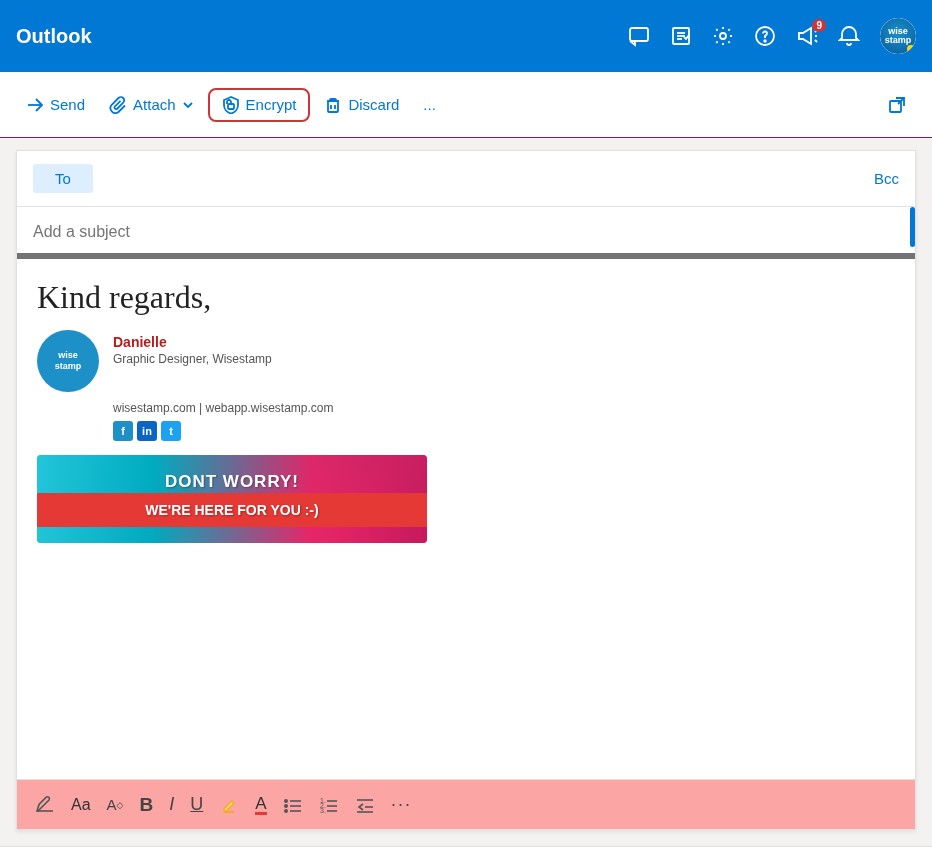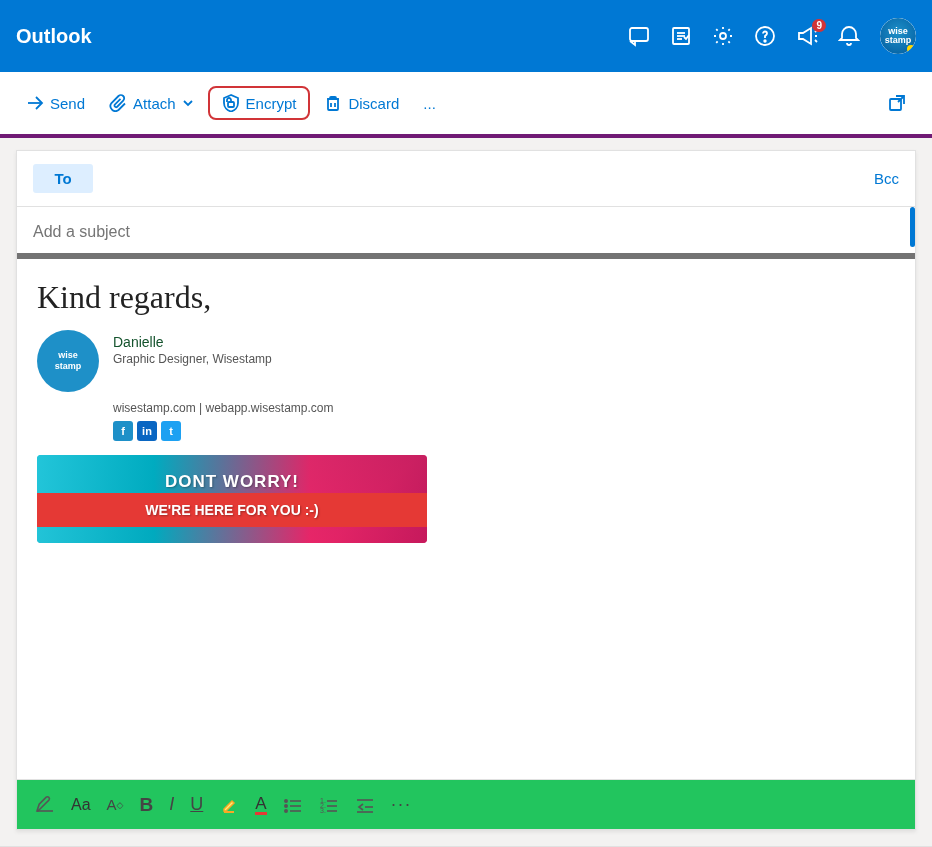--- a/index.html
+++ b/index.html
@@ -84,21 +84,21 @@
       border-radius: 50%;
     }
 
     
     .toolbar {
       background: white;
       height: 66px;
       display: flex;
       align-items: center;
       padding: 0 16px;
-      border-bottom: 4px solid #701a75;
+      border-bottom: 1px solid #701a75;
       gap: 4px;
     }
     .toolbar-btn {
       display: flex;
       align-items: center;
       gap: 6px;
       padding: 6px 10px;
       cursor: pointer;
       border: none;
       background: transparent;
@@ -133,21 +133,21 @@
       display: flex;
       align-items: center;
       padding: 10px 16px;
       border-bottom: 1px solid #e1e1e1;
       min-height: 56px;
     }
     .to-label-box {
       background: #ddeeff;
       color: #0078d4;
       font-size: 15px;
-      font-weight: 700;
+      font-weight: 400;
       padding: 6px 16px;
       border-radius: 3px;
       margin-right: 12px;
       min-width: 60px;
       text-align: center;
     }
     .to-input {
       flex: 1;
       border: none;
       outline: none;
@@ -233,21 +233,21 @@
       font-weight: 900;
       color: white;
       text-align: center;
     }
     .sig-info {
       display: flex;
       flex-direction: column;
       gap: 2px;
       padding-top: 4px;
     }
-    .sig-name { font-weight: normal; font-size: 14px; color: #14532d; }
+    .sig-name { font-weight: bold; font-size: 14px; color: #b91c1c; }
     .sig-role { font-size: 12px; color: #555; }
     .sig-web { font-size: 12px; color: #555; margin-top: 33px; }
     .sig-social {
       display: flex;
       gap: 4px;
       margin-top: 4px;
     }
     .social-icon {
       width: 20px;
       height: 20px;
@@ -290,21 +290,21 @@
     }
 
     
     .format-toolbar {
       height: 50px;
       border-top: 1px solid #e1e1e1;
       display: flex;
       align-items: center;
       padding: 0 12px;
       gap: 4px;
-      background: #22c55e;
+      background: #fca5a5;
     }
     .fmt-btn {
       background: transparent;
       border: none;
       cursor: pointer;
       color: #444;
       font-size: 17px;
       padding: 4px 6px;
       border-radius: 3px;
       display: flex;

